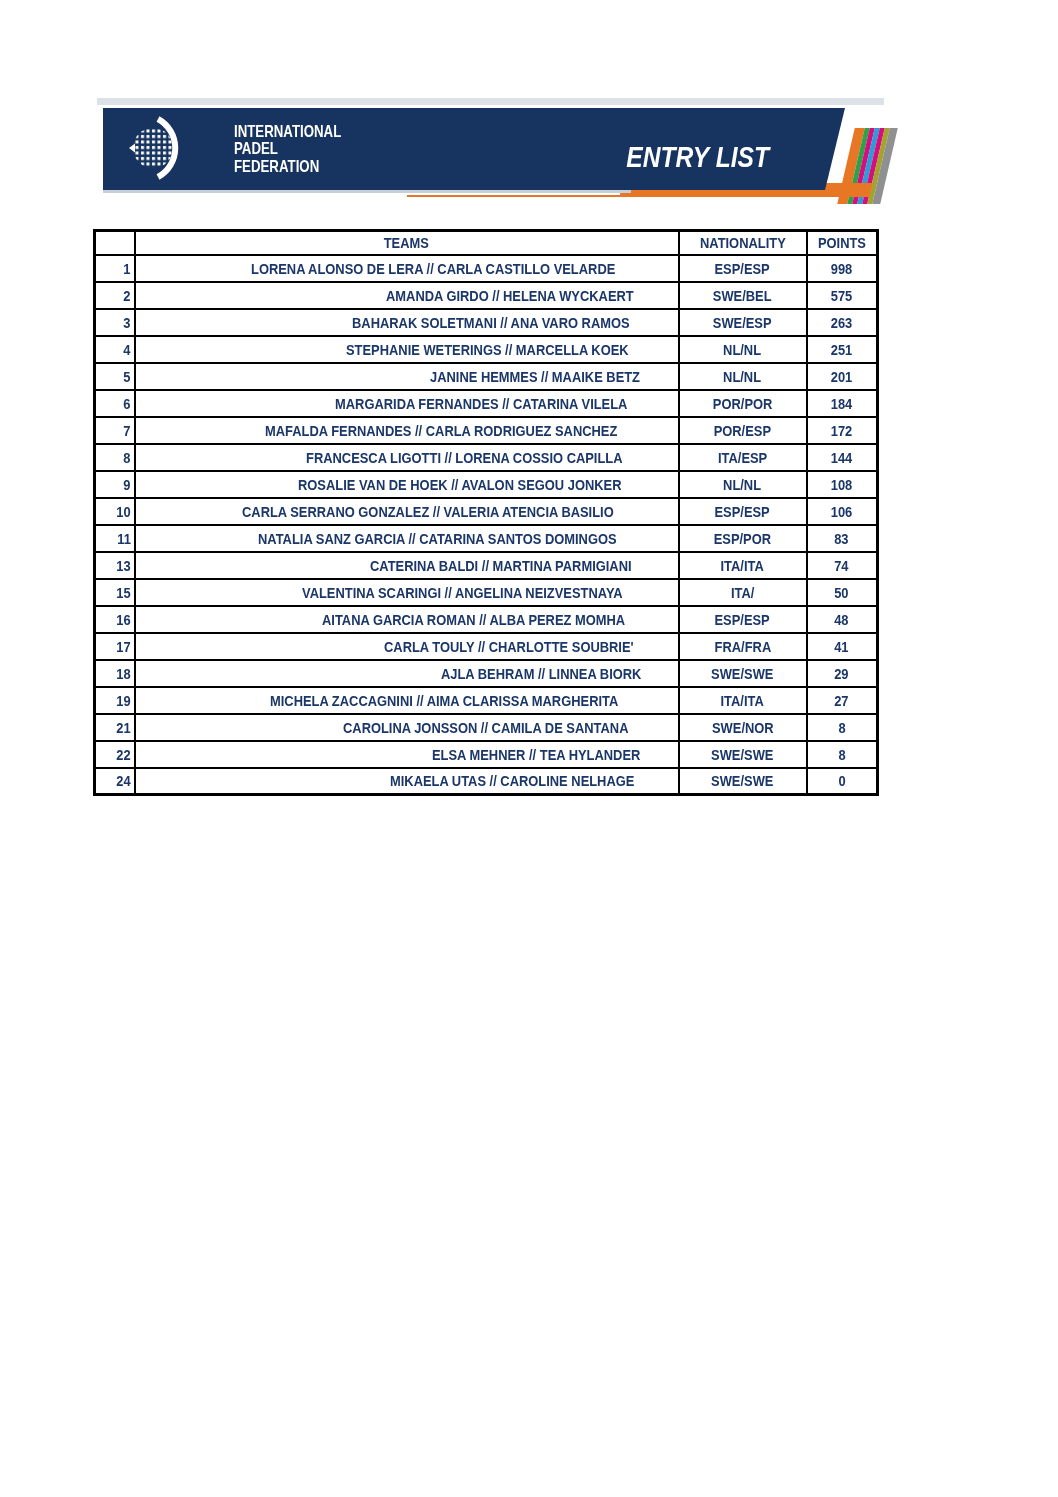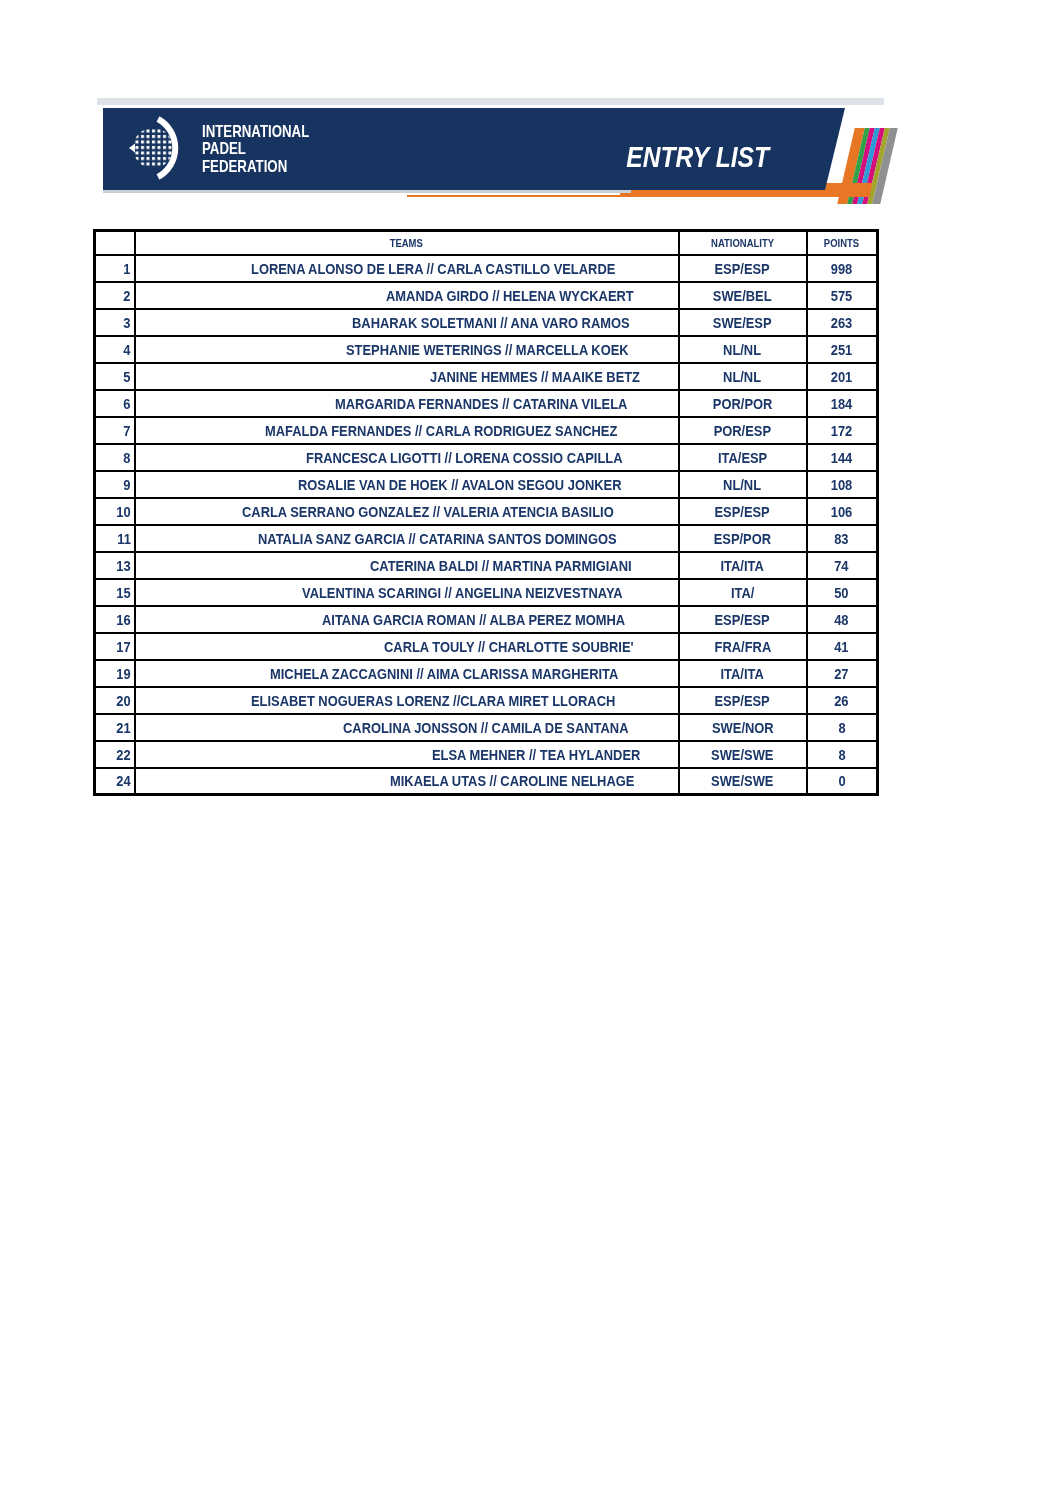--- a/index.html
+++ b/index.html
@@ -16,39 +16,39 @@
     clip-path:polygon(0 0,100% 0,calc(100% - 20px) 100%,0 100%);
   }
   .banner-grayline{position:absolute;left:6px;top:92px;width:528px;height:3px;background:#c9cfd8;z-index:1;}
   .banner-orangeline{position:absolute;left:310px;top:97px;width:222px;height:2px;background:#E87725;z-index:1;}
   .banner-orangeband{position:absolute;left:524px;top:85px;width:250px;height:14px;background:#E87725;
     transform:skewX(-13deg);z-index:1;}
   .stripes{position:absolute;left:749px;top:30px;height:76px;display:flex;transform:skewX(-13deg);z-index:0;}
   .stripes .stripe{height:100%;}
 
   
-  .logo-row{position:absolute;left:26px;top:7px;height:68px;display:flex;align-items:center;}
+  .logo-row{position:absolute;left:26px;top:7px;height:68px;display:flex;align-items:center;gap:32px;}
   .logo-text{color:#ffffff;font-weight:bold;font-size:17px;line-height:1.02;
     transform:scaleX(0.78);transform-origin:left center;margin-left:9px;white-space:nowrap;}
 
   
   .entry-title{
     position:absolute;right:76px;top:32px;color:#ffffff;font-weight:bold;font-style:italic;
     font-size:30px;letter-spacing:0;transform:scaleX(0.82);transform-origin:right center;white-space:nowrap;
   }
 
   
   .entry-table{
     position:absolute;left:93px;top:229px;width:783px;border-collapse:collapse;table-layout:fixed;
     border:3px solid #000;color:#1B3668;font-weight:bold;
   }
   .entry-table th,.entry-table td{border:2px solid #000;padding:0 3px;overflow:hidden;white-space:nowrap;background:#fff;}
   .entry-table thead tr{height:24px;}
   .entry-table tbody tr{height:27px;}
-  .entry-table th{font-size:11px;margin-top:48px;}
+  .entry-table th{font-size:15px;margin-top:48px;}
   .entry-table td{font-size:15px;}
   .col-rank{width:40px;}
   .col-team{width:544px;}
   .col-nat{width:128px;}
   .col-pts{width:71px;}
   .td-rank{text-align:right;}
   .td-team{text-align:right;}
   .td-nat,.td-pts,.th-c{text-align:center;}
   .cond{display:inline-block;transform:scaleX(0.86);transform-origin:center;}
   .cond-l{transform-origin:left center;}
@@ -201,32 +201,32 @@
         <td class="td-nat"><span class="cond">ESP/ESP</span></td>
         <td class="td-pts"><span class="cond">48</span></td>
       </tr>
       <tr>
         <td class="td-rank"><span class="cond cond-r">17</span></td>
         <td class="td-team"><span class="cond cond-l">CARLA TOULY // CHARLOTTE SOUBRIE'</span></td>
         <td class="td-nat"><span class="cond">FRA/FRA</span></td>
         <td class="td-pts"><span class="cond">41</span></td>
       </tr>
       <tr>
+        <td class="td-rank"><span class="cond cond-r">18</span></td>
+        <td class="td-team"><span class="cond cond-l">AJLA BEHRAM // LINNEA BIORK</span></td>
+        <td class="td-nat"><span class="cond">SWE/SWE</span></td>
+        <td class="td-pts"><span class="cond">29</span></td>
+      </tr>
+      <tr>
         <td class="td-rank"><span class="cond cond-r">19</span></td>
         <td class="td-team"><span class="cond cond-l">MICHELA ZACCAGNINI // AIMA CLARISSA MARGHERITA</span></td>
         <td class="td-nat"><span class="cond">ITA/ITA</span></td>
         <td class="td-pts"><span class="cond">27</span></td>
       </tr>
       <tr>
-        <td class="td-rank"><span class="cond cond-r">20</span></td>
-        <td class="td-team"><span class="cond cond-l">ELISABET NOGUERAS LORENZ //CLARA MIRET LLORACH</span></td>
-        <td class="td-nat"><span class="cond">ESP/ESP</span></td>
-        <td class="td-pts"><span class="cond">26</span></td>
-      </tr>
-      <tr>
         <td class="td-rank"><span class="cond cond-r">21</span></td>
         <td class="td-team"><span class="cond cond-l">CAROLINA JONSSON // CAMILA DE SANTANA</span></td>
         <td class="td-nat"><span class="cond">SWE/NOR</span></td>
         <td class="td-pts"><span class="cond">8</span></td>
       </tr>
       <tr>
         <td class="td-rank"><span class="cond cond-r">22</span></td>
         <td class="td-team"><span class="cond cond-l">ELSA MEHNER // TEA HYLANDER</span></td>
         <td class="td-nat"><span class="cond">SWE/SWE</span></td>
         <td class="td-pts"><span class="cond">8</span></td>

